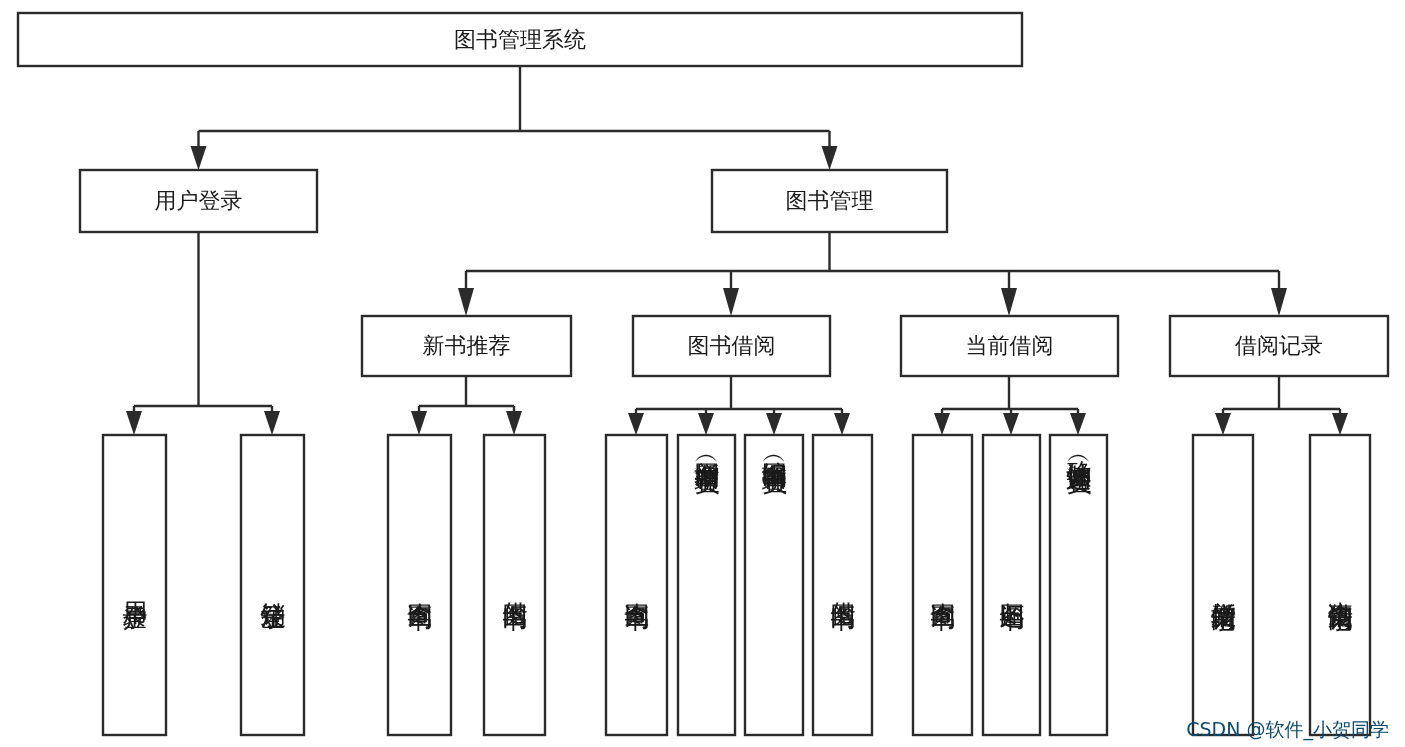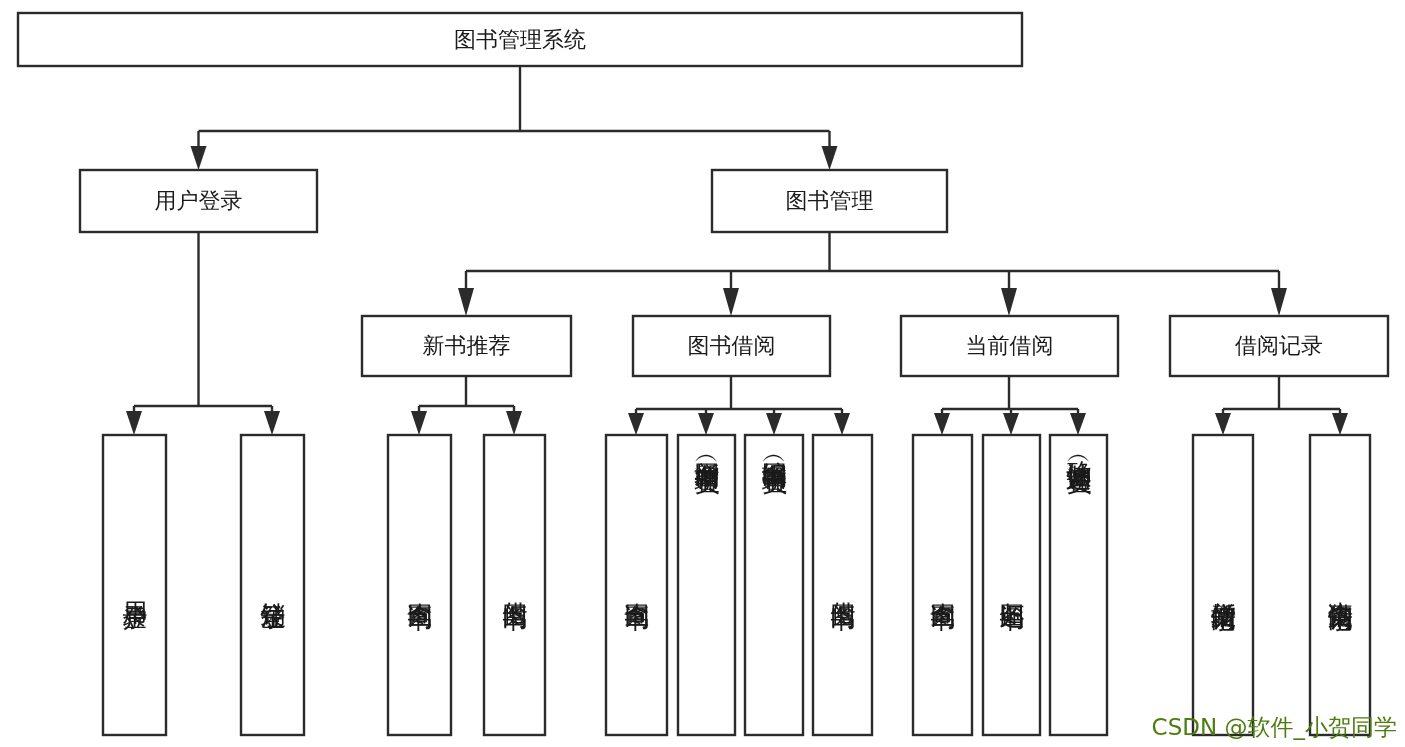--- a/index.html
+++ b/index.html
@@ -68,25 +68,25 @@
     font-family: "DejaVu Sans", "Liberation Sans", sans-serif;
     font-size: 25px;
     line-height: 1.12;
     color: #1a1a1a;
     letter-spacing: 1.5px;
     white-space: nowrap;
     text-align: center;
   }
   .watermark {
     position: absolute;
-    right: 8px;
+    right: 16px;
     bottom: 4px;
     font-family: "DejaVu Sans", "Liberation Sans", sans-serif;
-    font-size: 23px;
-    color: #4d7c0f;
+    font-size: 19px;
+    color: #0c4a6e;
     white-space: nowrap;
     user-select: none;
   }
 </style>
 </head>
 <body>
 
 <div id="diagram-root">
 
   <svg id="tree-svg" viewBox="0 0 1405 747">

